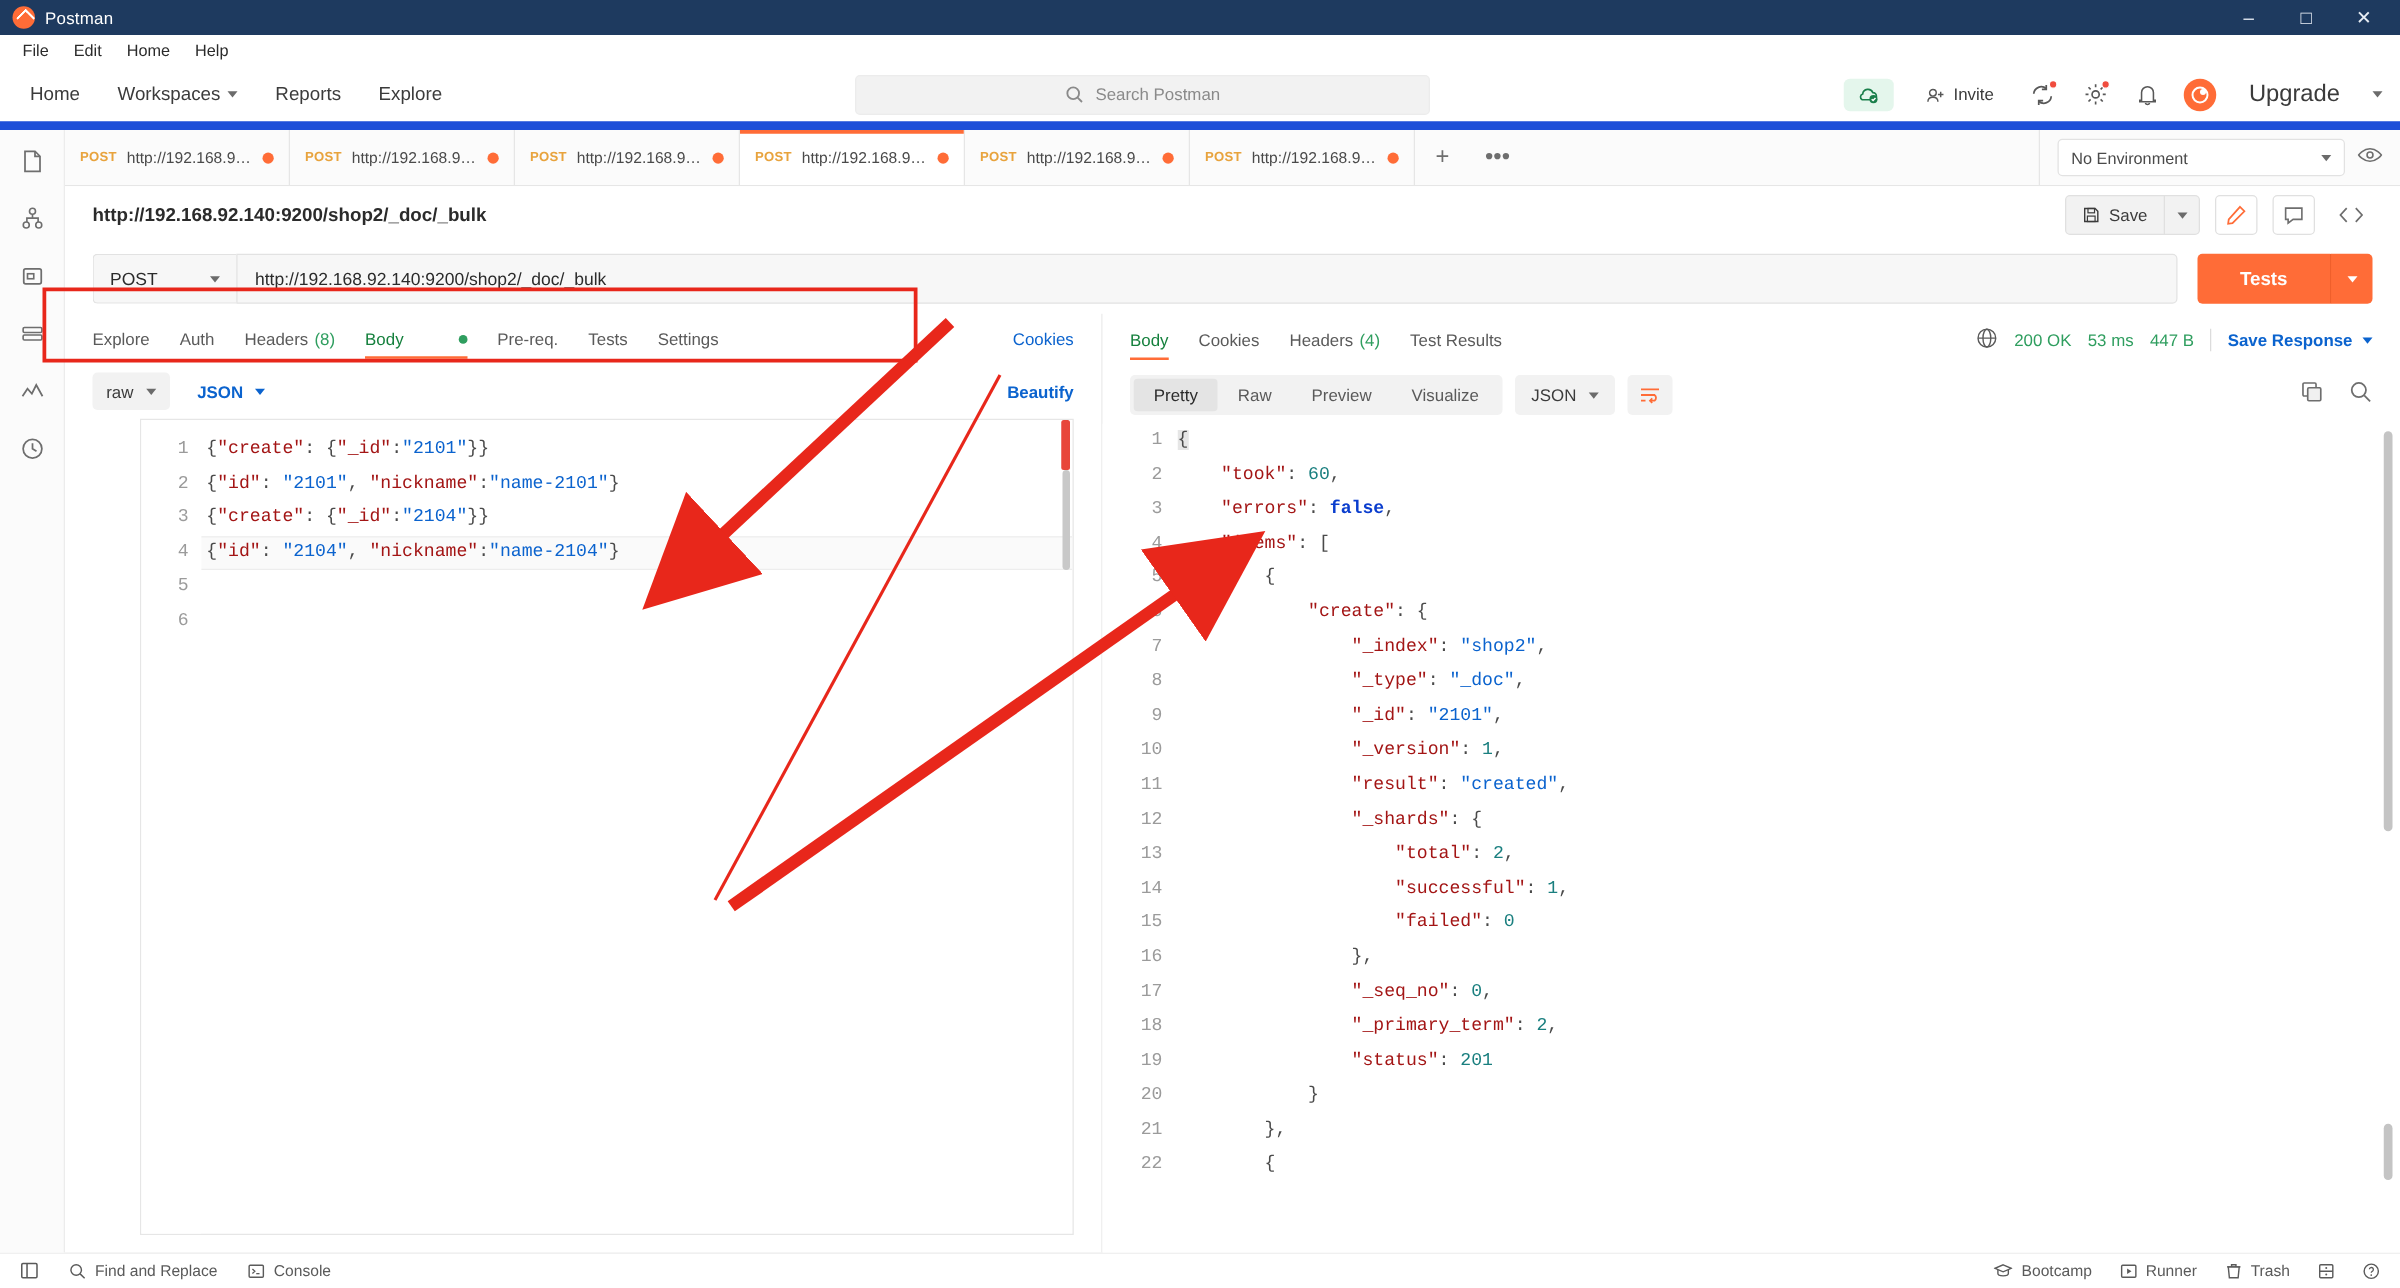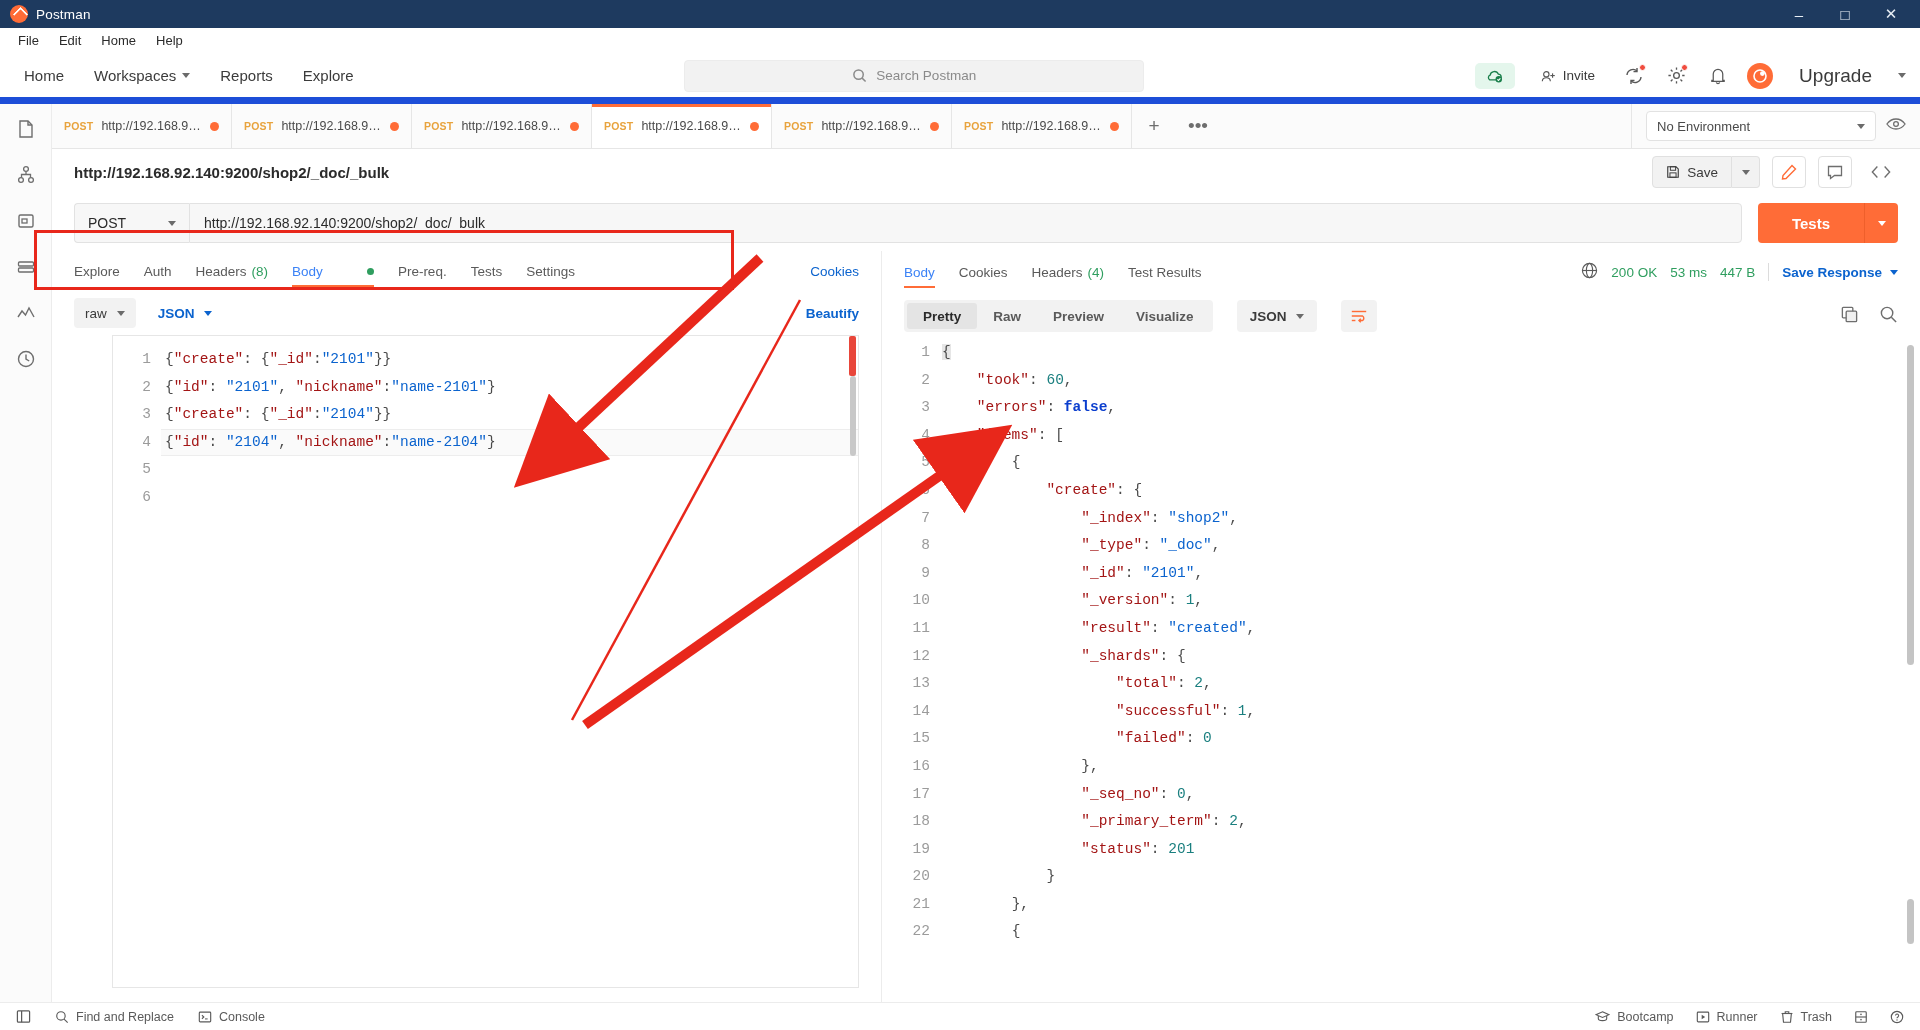--- a/index.html
+++ b/index.html
@@ -126,21 +126,21 @@
   }
   .send-caret { height:40px; width:34px; background:#ff6c37; color:#fff; border-radius:0 4px 4px 0; display:flex;align-items:center;justify-content:center; border-left:1px solid #ef5f2b;}
 
   
   .panes { flex:1; display:flex; min-height:0; }
   .pane-left { width: 830px; display:flex; flex-direction:column; border-right:1px solid #ececec; min-width:0;}
   .pane-right { flex:1; display:flex; flex-direction:column; min-width:0;}
 
   .subtabs { height: 40px; display:flex; align-items:center; gap: 24px; padding: 0 22px; font-size:13.5px; }
   .subtab { color:#5a5a5a; position:relative; height:40px; display:flex;align-items:center; gap:5px;}
-  .subtab.active { color:#3b82f6;gap:44px; }
+  .subtab.active { color:#15803d;gap:44px; }
   .subtab.active::after { content:""; position:absolute; left:0; right:0; bottom:4px; height:2px; background:#ff6c37;}
   .cnt-green { color: #2f9e5f; }
   .grn-dot { width:7px;height:7px;border-radius:50%;background:#2f9e5f; display:inline-block;}
   .cookies-link { margin-left:auto; color:#0b63ce; font-size:13.5px;}
 
   .bodybar { height: 44px; display:flex; align-items:center; gap: 22px; padding: 0 22px; }
   .chip { height:30px; background:#f2f2f2; border-radius:4px; display:flex;align-items:center; gap:10px; padding:0 11px; font-size:13.5px; color:#3b3b3b;}
   .jsonsel { display:flex;align-items:center; gap:9px; font-size:13.5px; color:#0b63ce; font-weight:700;}
   .beautify { margin-left:auto; color:#0b63ce; font-size:13.5px; font-weight:700;}
 
@@ -158,21 +158,21 @@
   .ed-scroll { position:absolute; right:2px; top:40px; width:6px; height:80px; background:#c8c8c8; border-radius:3px;}
   .ed-redmark { position:absolute; right:2px; top:0px; width:7px; height:40px; background:#e8463a; border-radius:2px;}
 
   
   .resp-tabs { height: 42px; display:flex; align-items:center; gap:24px; padding: 0 22px; font-size:13.5px;}
   .resp-meta { margin-left:auto; display:flex; align-items:center; gap:13px; font-size:13.5px; }
   .meta-green { color:#2f9e5f; }
   .divider-v { width:1px; height:18px; background:#dcdcdc;}
   .save-resp { color:#0b63ce; font-weight:700; font-size:13.5px; display:flex;align-items:center;gap:8px;}
 
-  .viewbar { height:46px; display:flex; align-items:center; gap: 24px; padding: 0 22px; font-weight: bold;}
+  .viewbar { height:46px; display:flex; align-items:center; gap: 10px; padding: 0 22px;}
   .segctrl { height:32px; background:#f2f2f2; border-radius:4px; display:flex; align-items:center; padding:3px;}
   .seg { height:26px; padding: 0 16px; display:flex;align-items:center; font-size:13.5px; color:#5a5a5a; border-radius:3px;}
   .seg.active { background:#e4e4e4; color:#2b2b2b;}
   .fmtsel { height:32px; background:#f2f2f2; border-radius:4px; display:flex;align-items:center;gap:10px;padding:0 13px;font-size:13.5px;color:#3b3b3b;}
   .wrapbtn { width:36px;height:32px;background:#f2f2f2;border-radius:4px;display:flex;align-items:center;justify-content:center;color:#ff6c37;}
   .viewbar-right { margin-left:auto; display:flex; align-items:center; gap:20px; color:#6e6e6e;}
 
   .respbody { flex:1; display:flex; position:relative; overflow:hidden; background:#fff;}
   .rgutter { width:60px; text-align:right;}
   .rgutter div { font-family:"Liberation Mono", monospace; font-size:14.5px; line-height:27.6px; color:#9b9b9b; padding-right:12px;}

